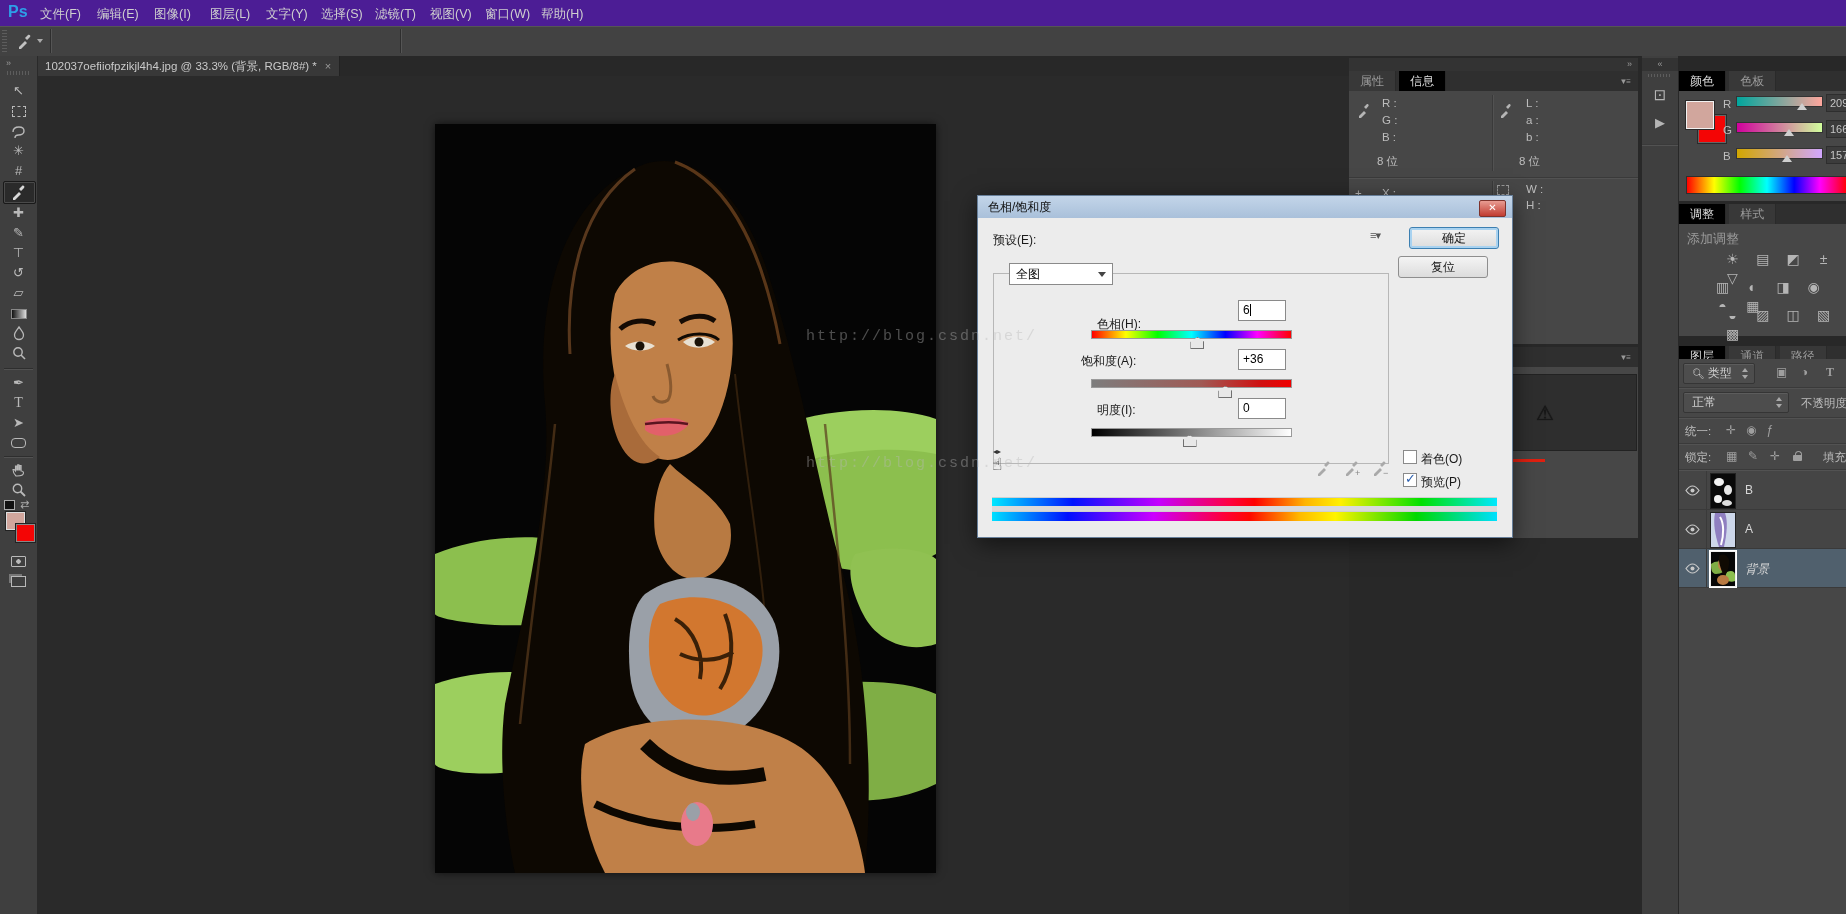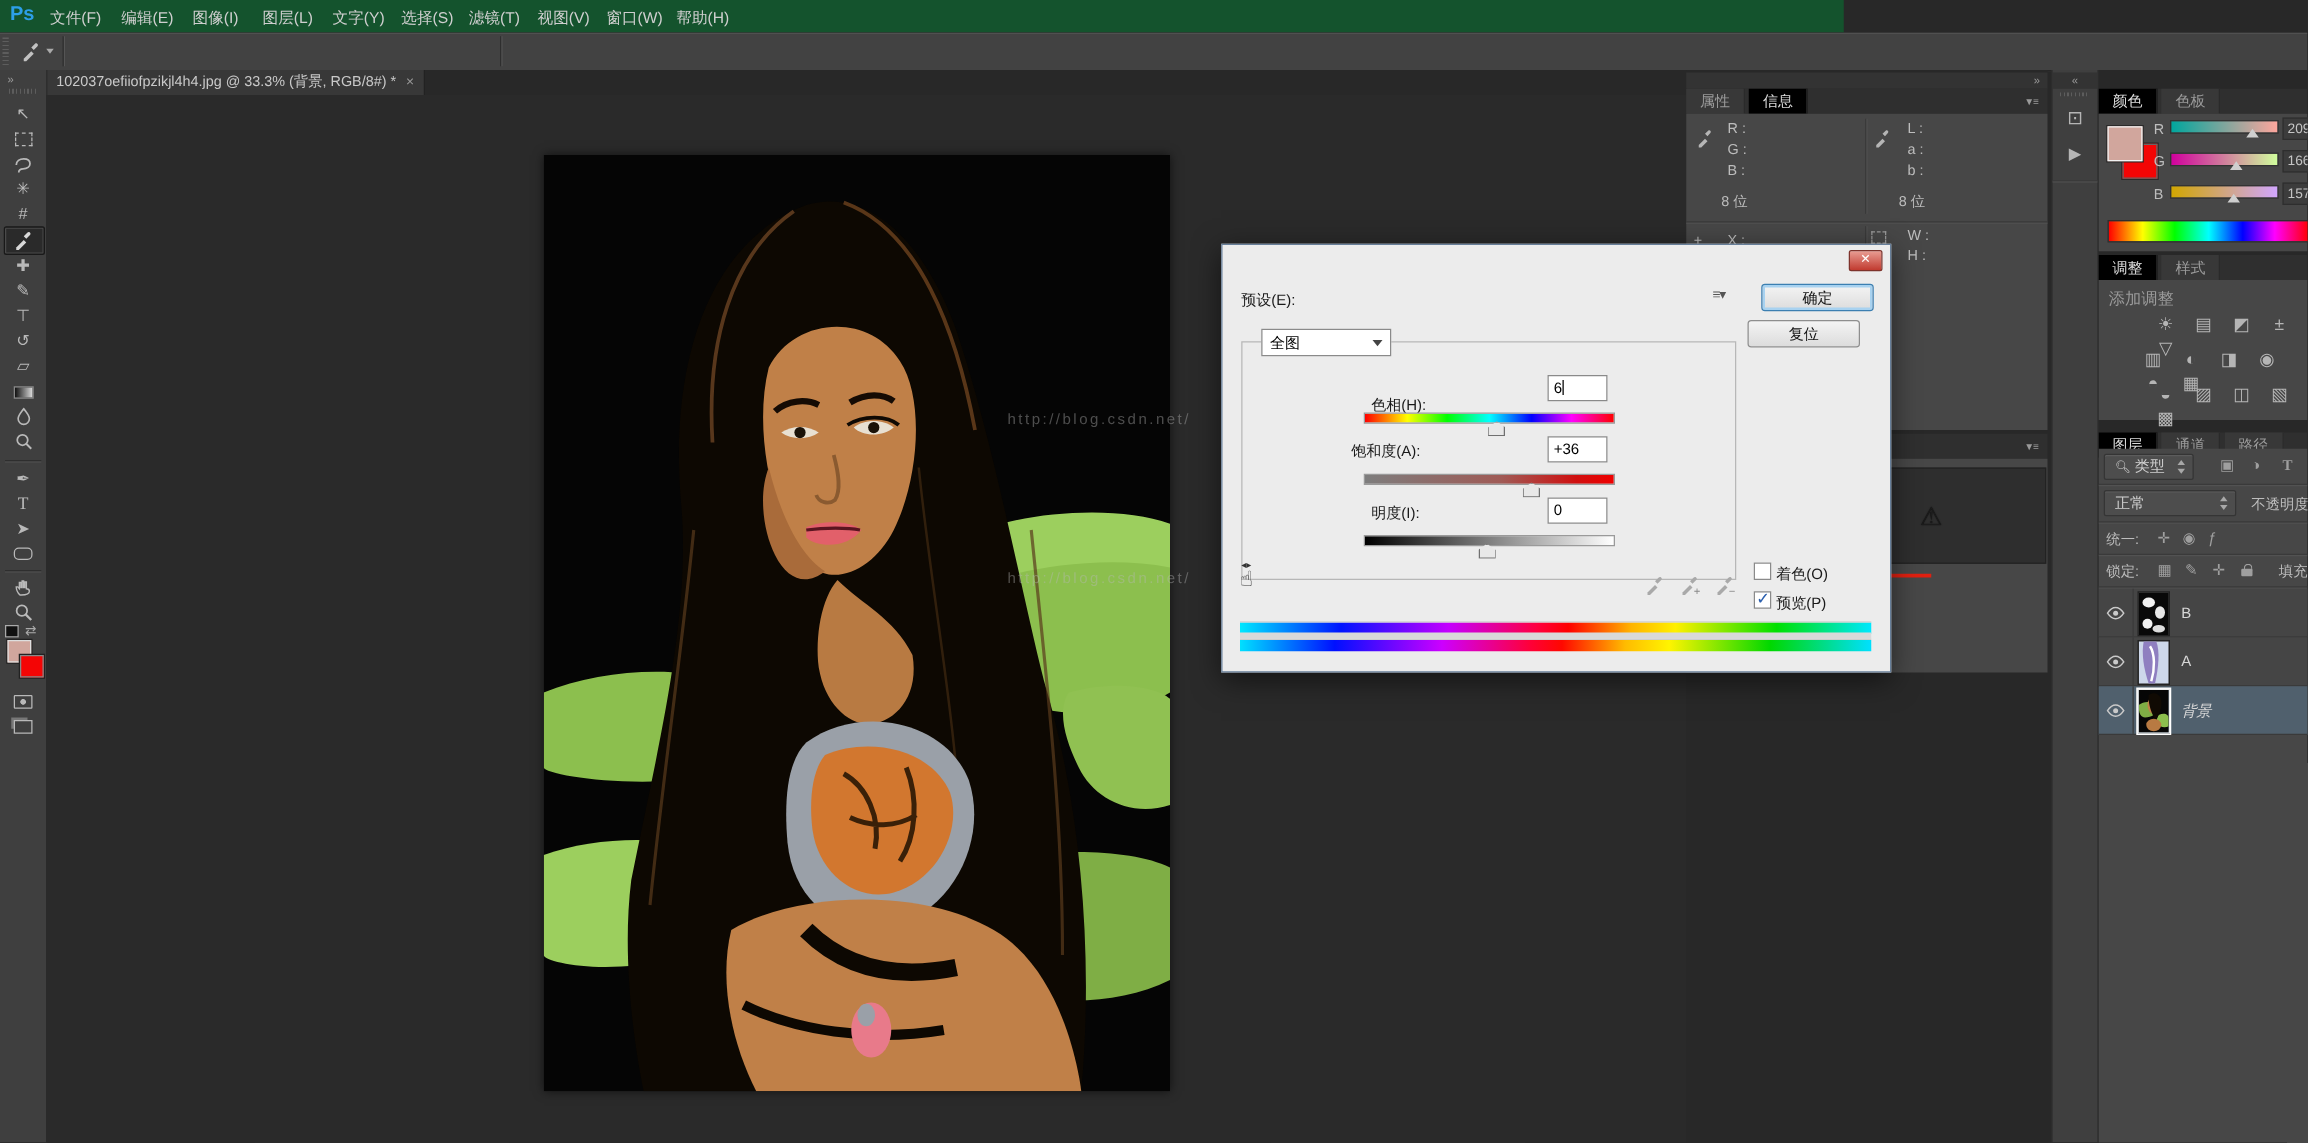--- a/index.html
+++ b/index.html
@@ -1,21 +1,21 @@
 <!DOCTYPE html>
 <html><head>
 <meta charset="utf-8">
 <style>
   html,body{margin:0;padding:0}
   body{width:1846px;height:914px;position:relative;overflow:hidden;background:#282828;
        font-family:"Liberation Sans","DejaVu Sans",sans-serif;font-size:12px;color:#c8c8c8;
        -webkit-font-smoothing:antialiased}
   .abs{position:absolute}
   
-  .menubar{left:0;top:0;width:1475px;height:26px;background:#14532d;border-bottom:1px solid #1f1f1f}
+  .menubar{left:0;top:0;width:1846px;height:26px;background:#4c1d95;border-bottom:1px solid #1f1f1f}
   .ps-logo{left:8px;top:3px;font-weight:bold;font-size:16px;color:#2d9fe8}
   .menu-item{top:6px;height:16px;color:#cfcfcf;font-size:12.5px;cursor:default}
   .optionsbar{left:0;top:26px;width:1846px;height:30px;background:#424242;border-bottom:1px solid #262626;box-shadow:inset 0 1px 0 #555}
   .gripper{width:5px;background:repeating-linear-gradient(to bottom,#5d5d5d 0 1px,transparent 1px 3px)}
   .opt-label{top:34px;color:#c2c2c2}
   .opt-label.dim,.dim{color:#7d7d7d}
   .dd-dark{background:#4d4d4d;border:1px solid #353535;border-radius:2px;box-shadow:inset 0 1px 0 #5c5c5c;height:19px;line-height:19px;padding-left:8px;color:#cfcfcf}
   .dd-dark.dim{color:#7b7b7b}
   .spin{position:absolute;right:5px;top:4px;width:7px;height:11px}
   .spin:before,.spin:after{content:"";position:absolute;left:0;border-left:3.5px solid transparent;border-right:3.5px solid transparent}
@@ -36,22 +36,22 @@
   .tool svg{display:block;margin:2px auto 0}
   .marquee-box{display:inline-block;width:12px;height:9px;border:1px dashed #b9b9b9;margin-top:4px}
   .grad-box{display:inline-block;width:14px;height:8px;margin-top:5px;background:linear-gradient(to right,#111,#ddd);border:1px solid #888}
   .shape-box{display:inline-block;width:13px;height:8px;border:1.5px solid #b9b9b9;border-radius:4px;margin-top:4px}
   .tool-hr{left:4px;width:29px;height:1px;background:#2e2e2e;box-shadow:0 1px 0 #525252}
   .fg-swatch{left:6px;width:17px;height:16px;border:1px solid #dedede;box-shadow:0 0 0 1px #222}
   .bg-swatch{left:16px;width:17px;height:16px;border:1px solid #888;box-shadow:0 0 0 1px #222}
   
   .canvas-area{left:37px;top:76px;width:1312px;height:838px;background:#2a2a2a}
   .artwork{left:398px;top:48px;width:501px;height:749px;box-shadow:0 0 8px rgba(0,0,0,.6)}
-  .watermark{color:rgba(185,185,185,.4);font-family:Liberation Sans, sans-serif;
-             font-size:12px;letter-spacing:2px;z-index:60;white-space:nowrap}
+  .watermark{color:rgba(185,185,185,.4);font-family:Liberation Mono, monospace;
+             font-size:15px;letter-spacing:2px;z-index:60;white-space:nowrap}
   .dock-head{background:#333;height:13px;color:#9a9a9a;font-size:9px;line-height:12px}
   .ptabs{height:20px;background:#2f2f2f;white-space:nowrap}
   .ptab{display:inline-block;height:20px;line-height:20px;padding:0 11px;color:#9b9b9b;background:#383838;border-right:1px solid #2a2a2a;font-size:12px}
   .ptab.on{background:#000000;color:#dcdcdc}
   .pmenu{color:#9a9a9a;font-size:8px;letter-spacing:-1px}
   .pbody{background:#474747}
   .ilabel{color:#bdbdbd;font-size:11.5px}
   .hline{height:1px;background:#3a3a3a;box-shadow:0 1px 0 #525252}
   .vline{width:1px;background:#3a3a3a;box-shadow:1px 0 0 #525252}
   
@@ -448,20 +448,23 @@
             <path d="M8 4c4-3 9-1 10 4 1 6-2 12-4 16-3-2-7-14-6-20z" fill="#100a03"></path>
             <ellipse cx="12" cy="28" rx="6" ry="5" fill="#b87a42"></ellipse>
           </svg>
       </span>
       <span class="abs lname" style="font-style:italic">背景</span>
     </div>
   </div>
 </div>
 
 <div class="abs dialog">
+  <div class="abs dlg-title">
+    <span>色相/饱和度</span>
+  </div>
   <div class="abs dlg-close">✕</div>
 
   <span class="abs" style="left:15px;top:36px">预设(E):</span>
   <span class="abs" style="left:392px;top:33px;color:#555;font-size:11px;letter-spacing:-1px">≡▾</span>
   <div class="abs win-btn def" style="left:431px;top:31px;width:88px">确定</div>
   <div class="abs win-btn" style="left:420px;top:60px;width:88px">复位</div>
 
   <div class="abs grpbox" style="left:15px;top:77px;width:394px;height:189px"></div>
   <div class="abs win-dd" style="left:31px;top:67px;width:96px;background:#fff">
     <span>全图</span><span class="arr"></span>

